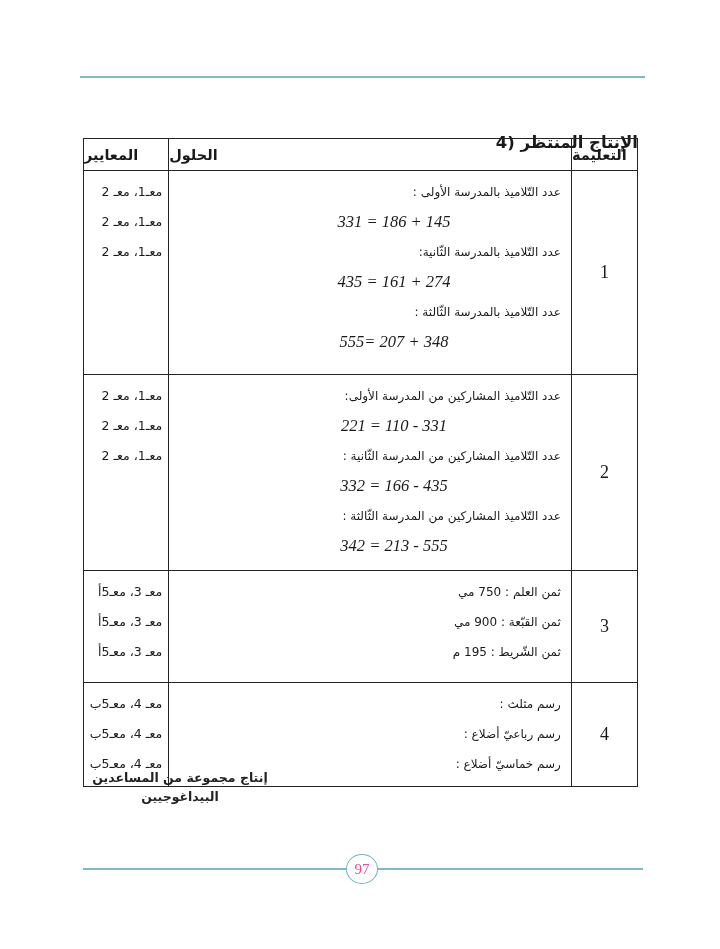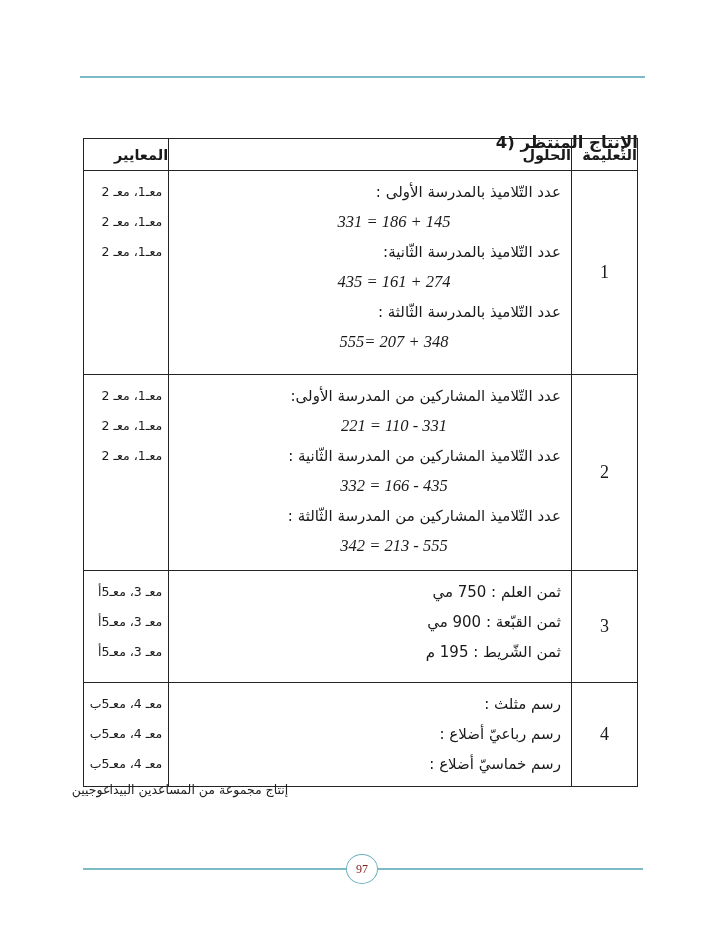--- a/index.html
+++ b/index.html
@@ -12,43 +12,43 @@
   .rule.bottom{left:83px;top:868px;width:560px;}
   .title{
     position:absolute;top:101px;right:82px;direction:ltr;text-align:right;
     font-weight:bold;font-size:16.5px;letter-spacing:0;margin-top:32px;
   }
   .tbl{
     position:absolute;left:83px;top:138px;width:555px;
     border-collapse:collapse;table-layout:fixed;direction:rtl;
   }
   .tbl td,.tbl th{border:1.3px solid #242424;padding:0;vertical-align:top;overflow:hidden;}
-  .tbl th{height:31px;font-size:14.5px;font-weight:bold;text-align:right;vertical-align:middle;}
+  .tbl th{height:31px;font-size:14.5px;font-weight:bold;text-align:left;vertical-align:middle;}
   td.instr{vertical-align:middle;text-align:center;
     font-family:"Liberation Serif","DejaVu Serif",serif;font-size:18px;}
   td.sol{padding:6px 0 0 0;}
   td.crit{padding:6px 6px 0 2px;text-align:right;font-size:12.5px;}
   .line{height:30px;line-height:30px;white-space:nowrap;margin-left:48px;}
-  .line.txt{direction:rtl;text-align:right;padding-right:10px;font-size:15px;}
+  .line.txt{direction:rtl;text-align:right;padding-right:10px;font-size:12px;}
   .line.eq{direction:ltr;text-align:center;font-size:16.5px;
     font-family:"Liberation Serif","DejaVu Serif",serif;font-style:italic;}
   .line.crit-line{direction:rtl;}
   tr.r1 td{height:197px;}
   tr.r2 td{height:189px;}
   tr.r3 td{height:105px;}
   tr.r4 td{height:97px;}
   .footer{
     position:absolute;left:70px;top:768px;width:220px;text-align:center;
-    direction:rtl;font-size:12.5px;font-weight:normal;line-height:19px;color:#222;margin-top:12px;
+    direction:rtl;font-size:12.5px;font-weight:bold;line-height:19px;color:#222;
   }
   .page-badge{
     position:absolute;left:346px;top:854px;width:30px;height:28px;
     background:#ffffff;border:1.5px solid #6fb3bf;border-radius:50%;
     display:flex;align-items:center;justify-content:center;z-index:2;
-    font-family:"Liberation Serif","DejaVu Serif",serif;font-size:12px;color:#7f1d1d;
+    font-family:"Liberation Serif","DejaVu Serif",serif;font-size:15px;color:#ec4899;
   }
 </style>
 </head>
 <body>
 
 <div class="page">
 
   <div class="rule top"></div>
 
   <div class="title">4) الإنتاج المنتظر</div>

